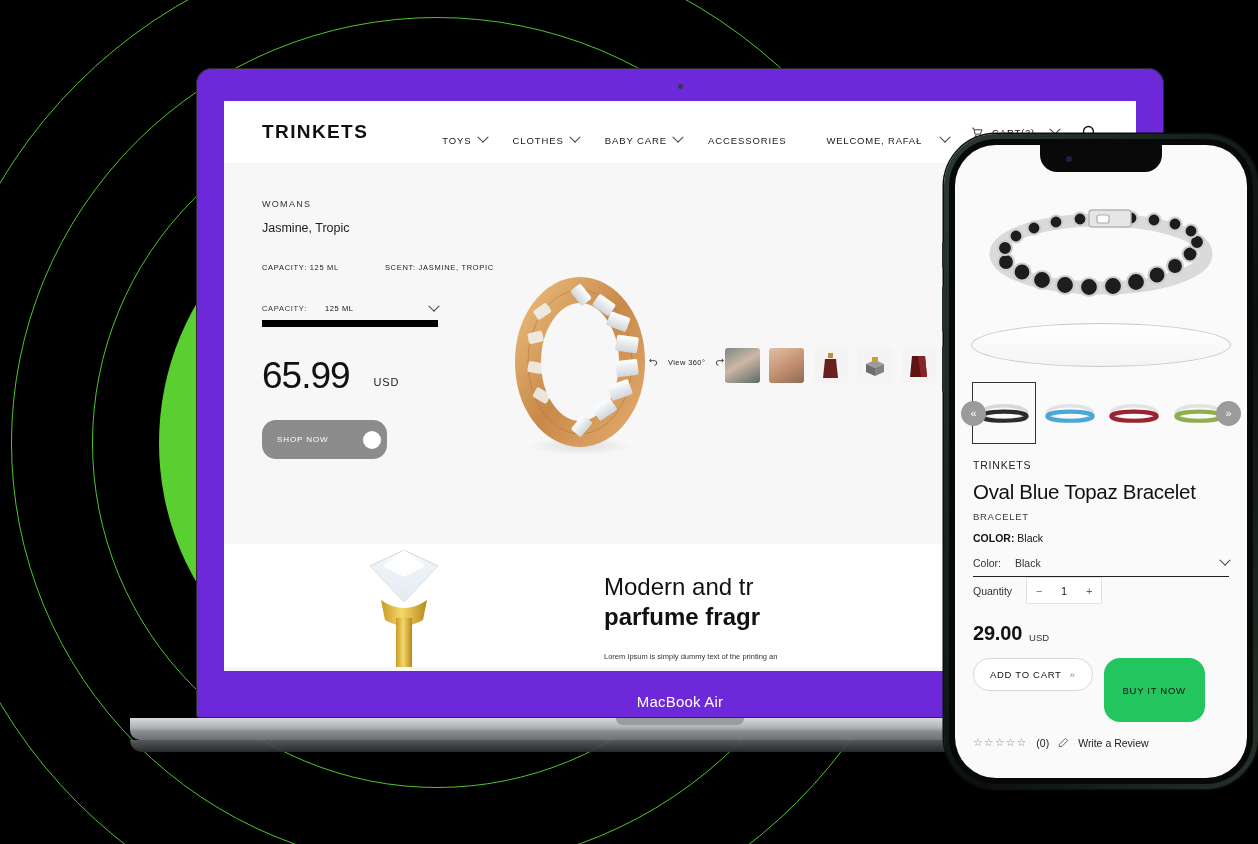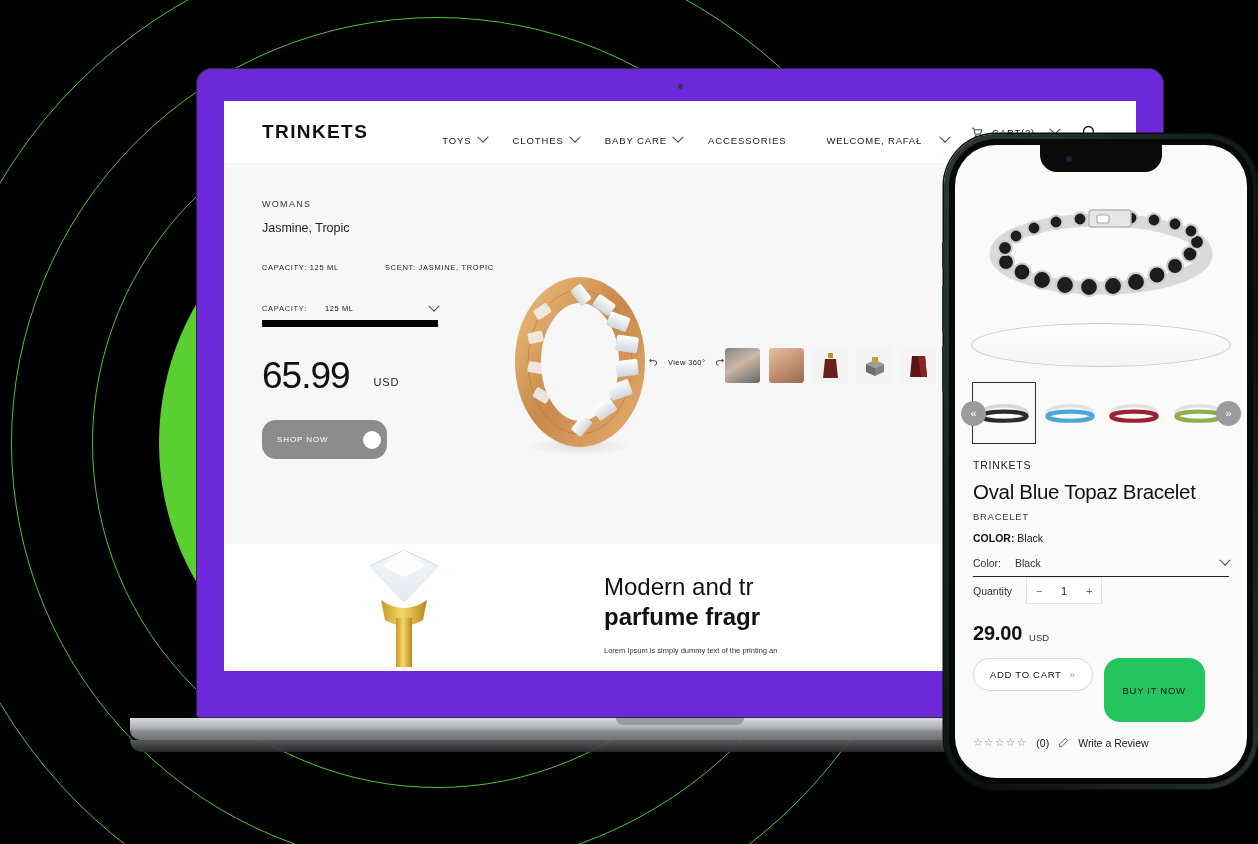--- a/index.html
+++ b/index.html
@@ -72,21 +72,21 @@
   .thumbs{display:flex;gap:9px;margin-top:20px;}
   .thumb{width:35px;height:35px;border-radius:3px;overflow:hidden;background:#efefef;}
   .hero-right{width:150px;padding-top:100px;text-align:right;}
   .lorem{font-size:8px;line-height:2;color:#222;}
 
   .lower{position:absolute;left:0;right:0;bottom:4px;height:123px;background:#fff;display:flex;}
   .lower-img{width:360px;position:relative;}
   .lower-txt{flex:1;padding:28px 0 0 20px;}
   .h2{font-size:24px;font-weight:400;line-height:1.25;}
   .h2 b{font-weight:700;}
-  .h2sub{font-size:7.5px;margin-top:14px;color:#333;}
+  .h2sub{font-size:7.5px;margin-top:20px;color:#333;}
 
   
   .iphone{position:absolute;left:944px;top:134px;width:314px;height:655px;}
   .ip-frame{position:absolute;inset:0;border-radius:52px;
             background:linear-gradient(120deg,#2c3b33,#18221c 35%,#0c100d 60%,#25322a);
             box-shadow:0 0 0 1.5px #0a0d0b;}
   .ip-inner{position:absolute;left:5px;top:5px;right:5px;bottom:5px;border-radius:47px;background:#070908;}
   .ip-screen{position:absolute;left:11px;top:11px;right:11px;bottom:11px;border-radius:41px;
              background:#fafafa;overflow:hidden;}
   .ip-notch{position:absolute;left:50%;top:0;width:122px;height:27px;margin-left:-61px;
@@ -323,20 +323,21 @@
               <div class="h2">
                 <div>Modern and tr</div>
                 <b>parfume fragr</b>
               </div>
               <div class="h2sub">Lorem Ipsum is simply dummy text of the printing an</div>
             </div>
           </div>
 
         </div>
       </div>
+      <div class="mb-chinlabel">MacBook Air</div>
     </div>
     <div class="mb-base">
       <div class="mb-notch"></div>
     </div>
     <div class="mb-foot"></div>
   </div>
 
   <div class="iphone">
     <div class="ip-frame"></div>
     <div class="ip-btn b1"></div>

